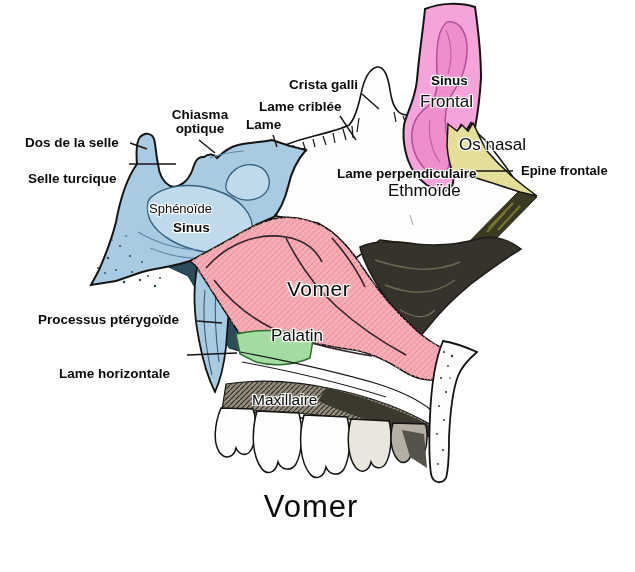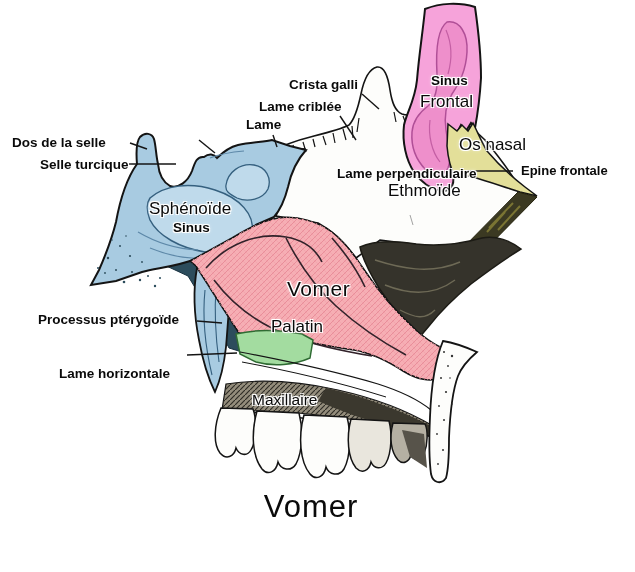--- a/index.html
+++ b/index.html
@@ -178,36 +178,40 @@
       <line x1="199" y1="140" x2="215" y2="153"></line>
       <line x1="273" y1="135" x2="277" y2="147"></line>
       <line x1="362" y1="94" x2="379" y2="109"></line>
       <line x1="340" y1="116" x2="356" y2="140"></line>
       <line x1="513" y1="171" x2="467" y2="171"></line>
       <line x1="197" y1="321" x2="222" y2="323"></line>
       <line x1="187" y1="355" x2="237" y2="353"></line>
     </g>
   </svg>
 
-  <div class="lbl" style="left:12px;top:136px;">Dos de la selle</div>
-  <div class="lbl" style="left:28px;top:158px;margin-left:12px;">Selle turcique</div>
+  <div class="lbl" style="left:25px;top:136px;">Dos de la selle</div>
+  <div class="lbl" style="left:28px;top:172px;">Selle turcique</div>
+  <div class="lbl ctr" style="left:168px;top:108px;width:64px;">
+    <div>Chiasma</div>
+    <div>optique</div>
+  </div>
   <div class="lbl" style="left:246px;top:118px;">Lame</div>
   <div class="lbl" style="left:289px;top:78px;">Crista galli</div>
   <div class="lbl" style="left:259px;top:100px;">Lame criblée</div>
   <div class="lbl" style="left:431px;top:74px;">Sinus</div>
   <div class="bone" style="left:420px;top:93px;">Frontal</div>
   <div class="bone" style="left:459px;top:136px;">Os nasal</div>
   <div class="lbl" style="left:521px;top:164px;font-size:13px;">Epine frontale</div>
   <div class="lbl" style="left:289px;top:167px;margin-left:48px;">Lame perpendiculaire</div>
   <div class="bone" style="left:388px;top:182px;">Ethmoïde</div>
-  <div class="bone" style="left:149px;top:200px;font-size:17px;">Sphénoïde</div>
+  <div class="bone" style="left:149px;top:200px;font-size:13px;">Sphénoïde</div>
   <div class="lbl" style="left:173px;top:221px;">Sinus</div>
   <div class="bone" style="left:287px;top:280px;font-size:21px;letter-spacing:0.5px;">Vomer</div>
   <div class="lbl" style="left:38px;top:313px;">Processus ptérygoïde</div>
   <div class="lbl" style="left:59px;top:348px;margin-top:19px;">Lame horizontale</div>
-  <div class="bone" style="left:247px;top:318px;padding-left:24px;">Palatin</div>
+  <div class="bone" style="left:247px;top:327px;padding-left:24px;">Palatin</div>
   <div class="bone" style="left:252px;top:391px;font-size:15.5px;border-radius:7px;">Maxillaire</div>
 
   <div id="title-block">
     <div id="title-main">Vomer</div>
   </div>
 
 </div>
 
 </body></html>

